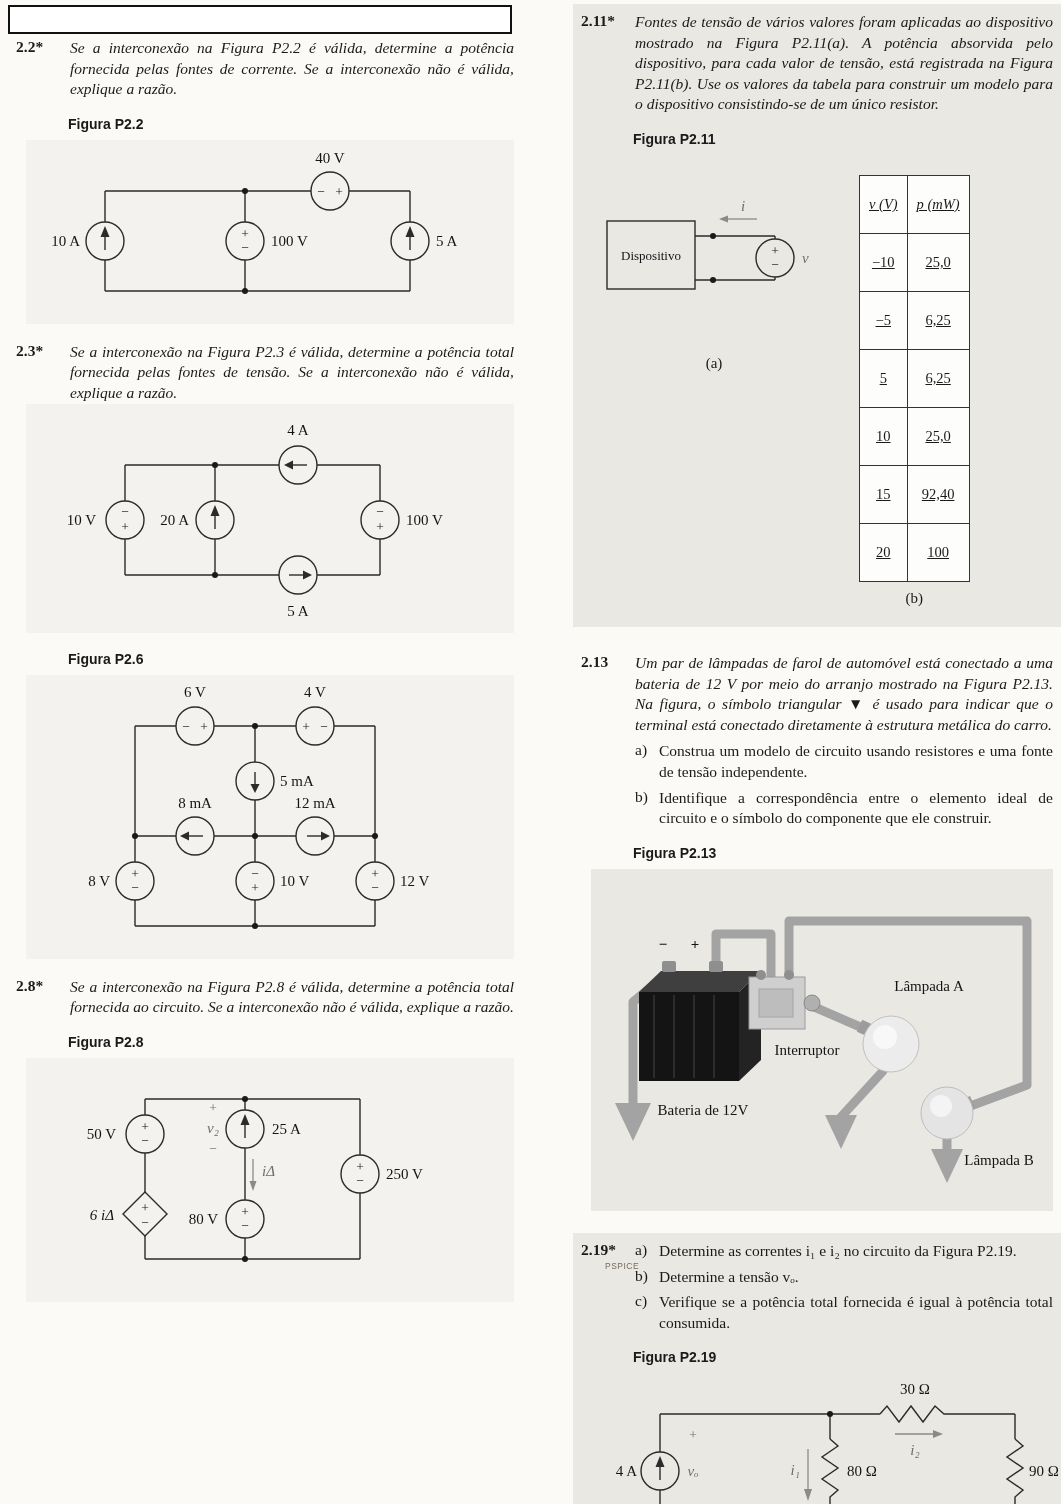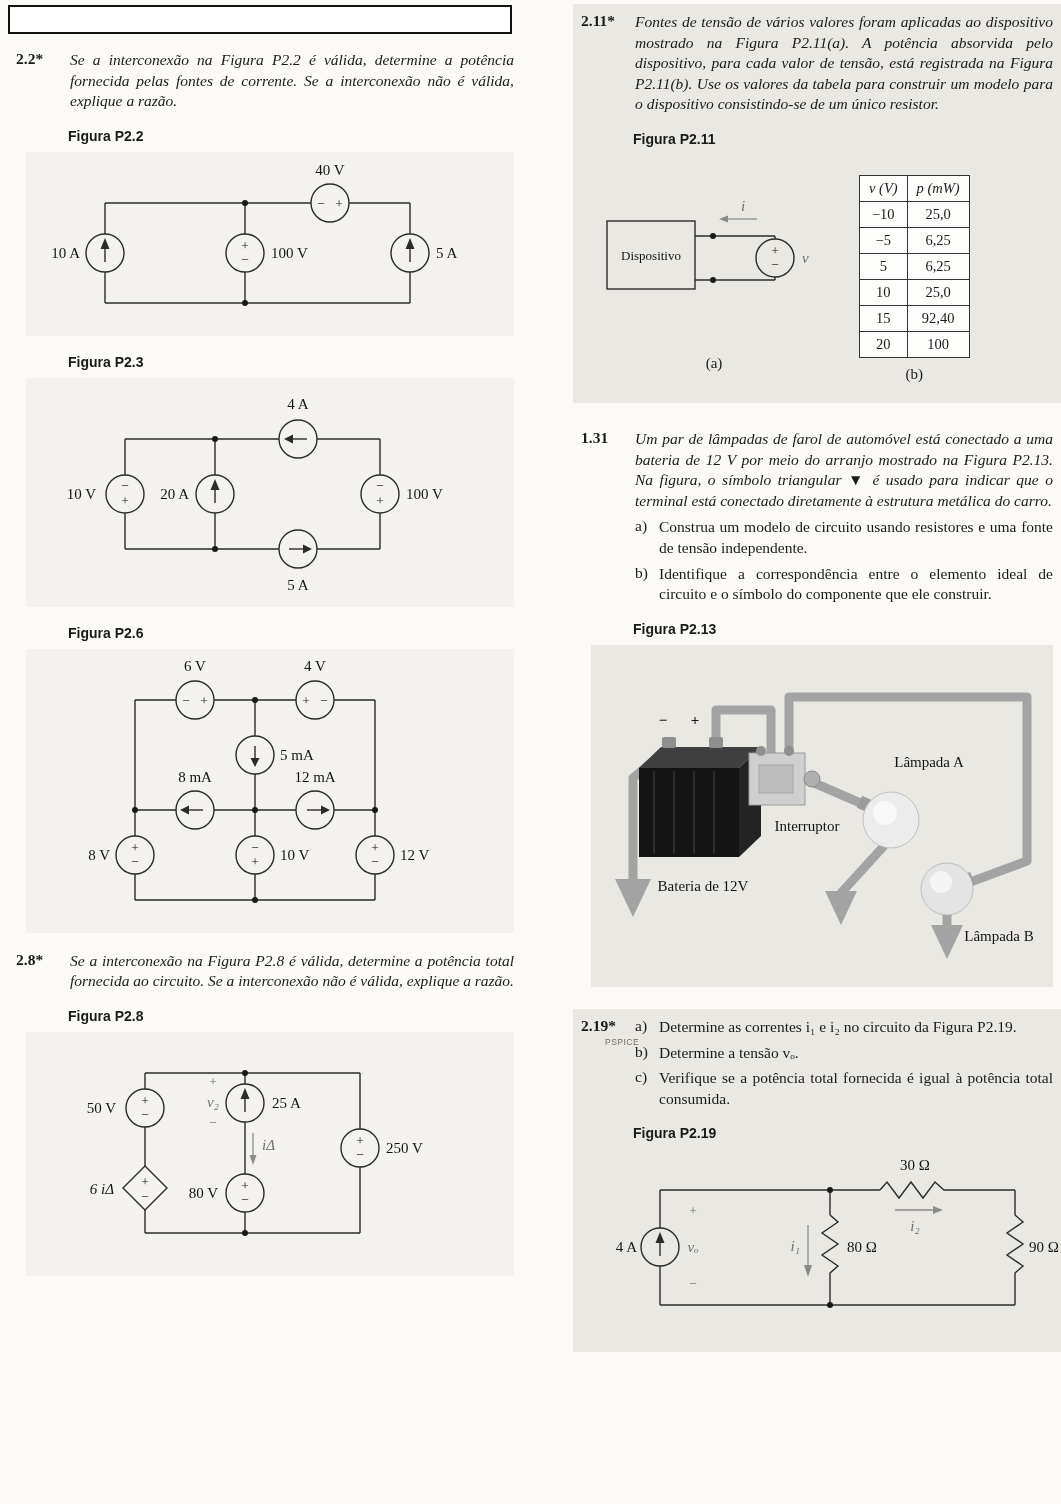--- a/index.html
+++ b/index.html
@@ -5,21 +5,21 @@
   * { box-sizing: border-box; }
   html,body { margin:0; padding:0; }
   body {
     width:1061px; height:1504px; position:relative;
     background:#fbfaf7; color:#1a1a1a;
     font-family:"Liberation Serif", serif; font-size:15.5px;
   }
   .top-box { position:absolute; left:8px; top:5px; width:504px; height:29px;
     border:2px solid #111; background:#fff; }
   .col { position:absolute; }
-  .col-left  { left:16px;  top:50px; width:498px; }
+  .col-left  { left:16px;  top:38px; width:498px; }
   .col-right { left:573px; top:4px;  width:488px; }
 
   .problem-block { margin:0 0 18px 0; }
   .prow { display:flex; gap:10px; }
   .pnum { width:44px; flex:none; font-weight:bold; }
   .pnum-wrap { width:44px; flex:none; }
   .pnum-wrap .pnum { width:auto; display:block; }
   .ptag { display:block; font-family:"Liberation Sans", sans-serif; font-size:8.5px;
     letter-spacing:.5px; color:#7a6a5a; margin-top:2px;margin-left:24px; }
   .ptext { flex:1; margin:0; line-height:1.33; text-align:justify;font-style:italic; }
@@ -46,21 +46,21 @@
   svg text { font-family:"Liberation Serif", serif; font-size:15px; fill:#141414; }
   text.sgn { font-size:13.5px; }
   text.it { font-style:italic; }
   text.gy { fill:#6e6e6e; }
   text.sm { font-size:13px; }
 
   
   .fig211 { display:flex; align-items:flex-start; gap:26px; }
   .fig211 .part { text-align:center; }
   .ptable { border-collapse:collapse; font-size:14.5px; background:#fdfdfb; margin-top:14px; }
-  .ptable th, .ptable td { border:1.3px solid #333; padding:4px 9px; text-align:center; min-width:46px; }
+  .ptable th, .ptable td { border:1.3px solid #333; padding:20px 9px; text-align:center; min-width:46px;text-decoration:underline; }
   .ptable th { font-style:italic; font-weight:normal; }
   .figcap { margin-top:8px; font-size:15px; }
 </style>
 </head>
 <body>
 
 <div class="top-box"></div>
 
 <div class="col col-left">
 
@@ -95,21 +95,24 @@
         <text x="50" y="100" text-anchor="end">10 A</text>
         <text class="sgn" x="215" y="92" text-anchor="middle">+</text>
         <text class="sgn" x="215" y="106" text-anchor="middle">−</text>
         <text x="241" y="100">100 V</text>
         <text x="406" y="100">5 A</text>
       </svg>
     </div>
   </section>
 
   <section class="problem-block">
-    <div class="figlabel">Figura P2.3</div>
+    <div class="prow">
+      <span class="pnum">2.3*</span>
+      <p class="ptext">Se a interconexão na Figura P2.3 é válida, determine a potência total fornecida pelas fontes de tensão. Se a interconexão não é válida, explique a razão.</p>
+    </div>
     <div class="figpanel lpanel">
       <svg width="450" height="213" viewBox="0 0 450 213">
         <g class="cw">
           <path d="M95,55 H249 M287,55 H350 M95,165 H249 M287,165 H350 M95,55 V91 M95,129 V165 M185,55 V91 M185,129 V165 M350,55 V91 M350,129 V165"></path>
           <circle cx="268" cy="55" r="19"></circle>
             <circle cx="268" cy="165" r="19"></circle>
           <circle cx="95" cy="110" r="19"></circle>
             <circle cx="185" cy="110" r="19"></circle>
           <circle cx="350" cy="110" r="19"></circle>
         </g>
@@ -305,21 +308,21 @@
           </tr>
         </tbody>
           </table>
         <div class="figcap">(b)</div>
       </div>
     </div>
   </section>
 
   <section class="problem-block white-block">
     <div class="prow">
-      <span class="pnum">1.31</span>
+      <span class="pnum">2.13</span>
       <p class="ptext">Um par de lâmpadas de farol de automóvel está conectado a uma bateria de 12 V por meio do arranjo mostrado na Figura P2.13. Na figura, o símbolo triangular ▼ é usado para indicar que o terminal está conectado diretamente à estrutura metálica do carro.</p>
     </div>
     <div class="items">
       <div class="item">
         <span class="ilabel">a)</span>
         <p class="itext">Construa um modelo de circuito usando resistores e uma fonte de tensão independente.</p>
       </div>
       <div class="item">
         <span class="ilabel">b)</span>
         <p class="itext">Identifique a correspondência entre o elemento ideal de circuito e o símbolo do componente que ele construir.</p>

